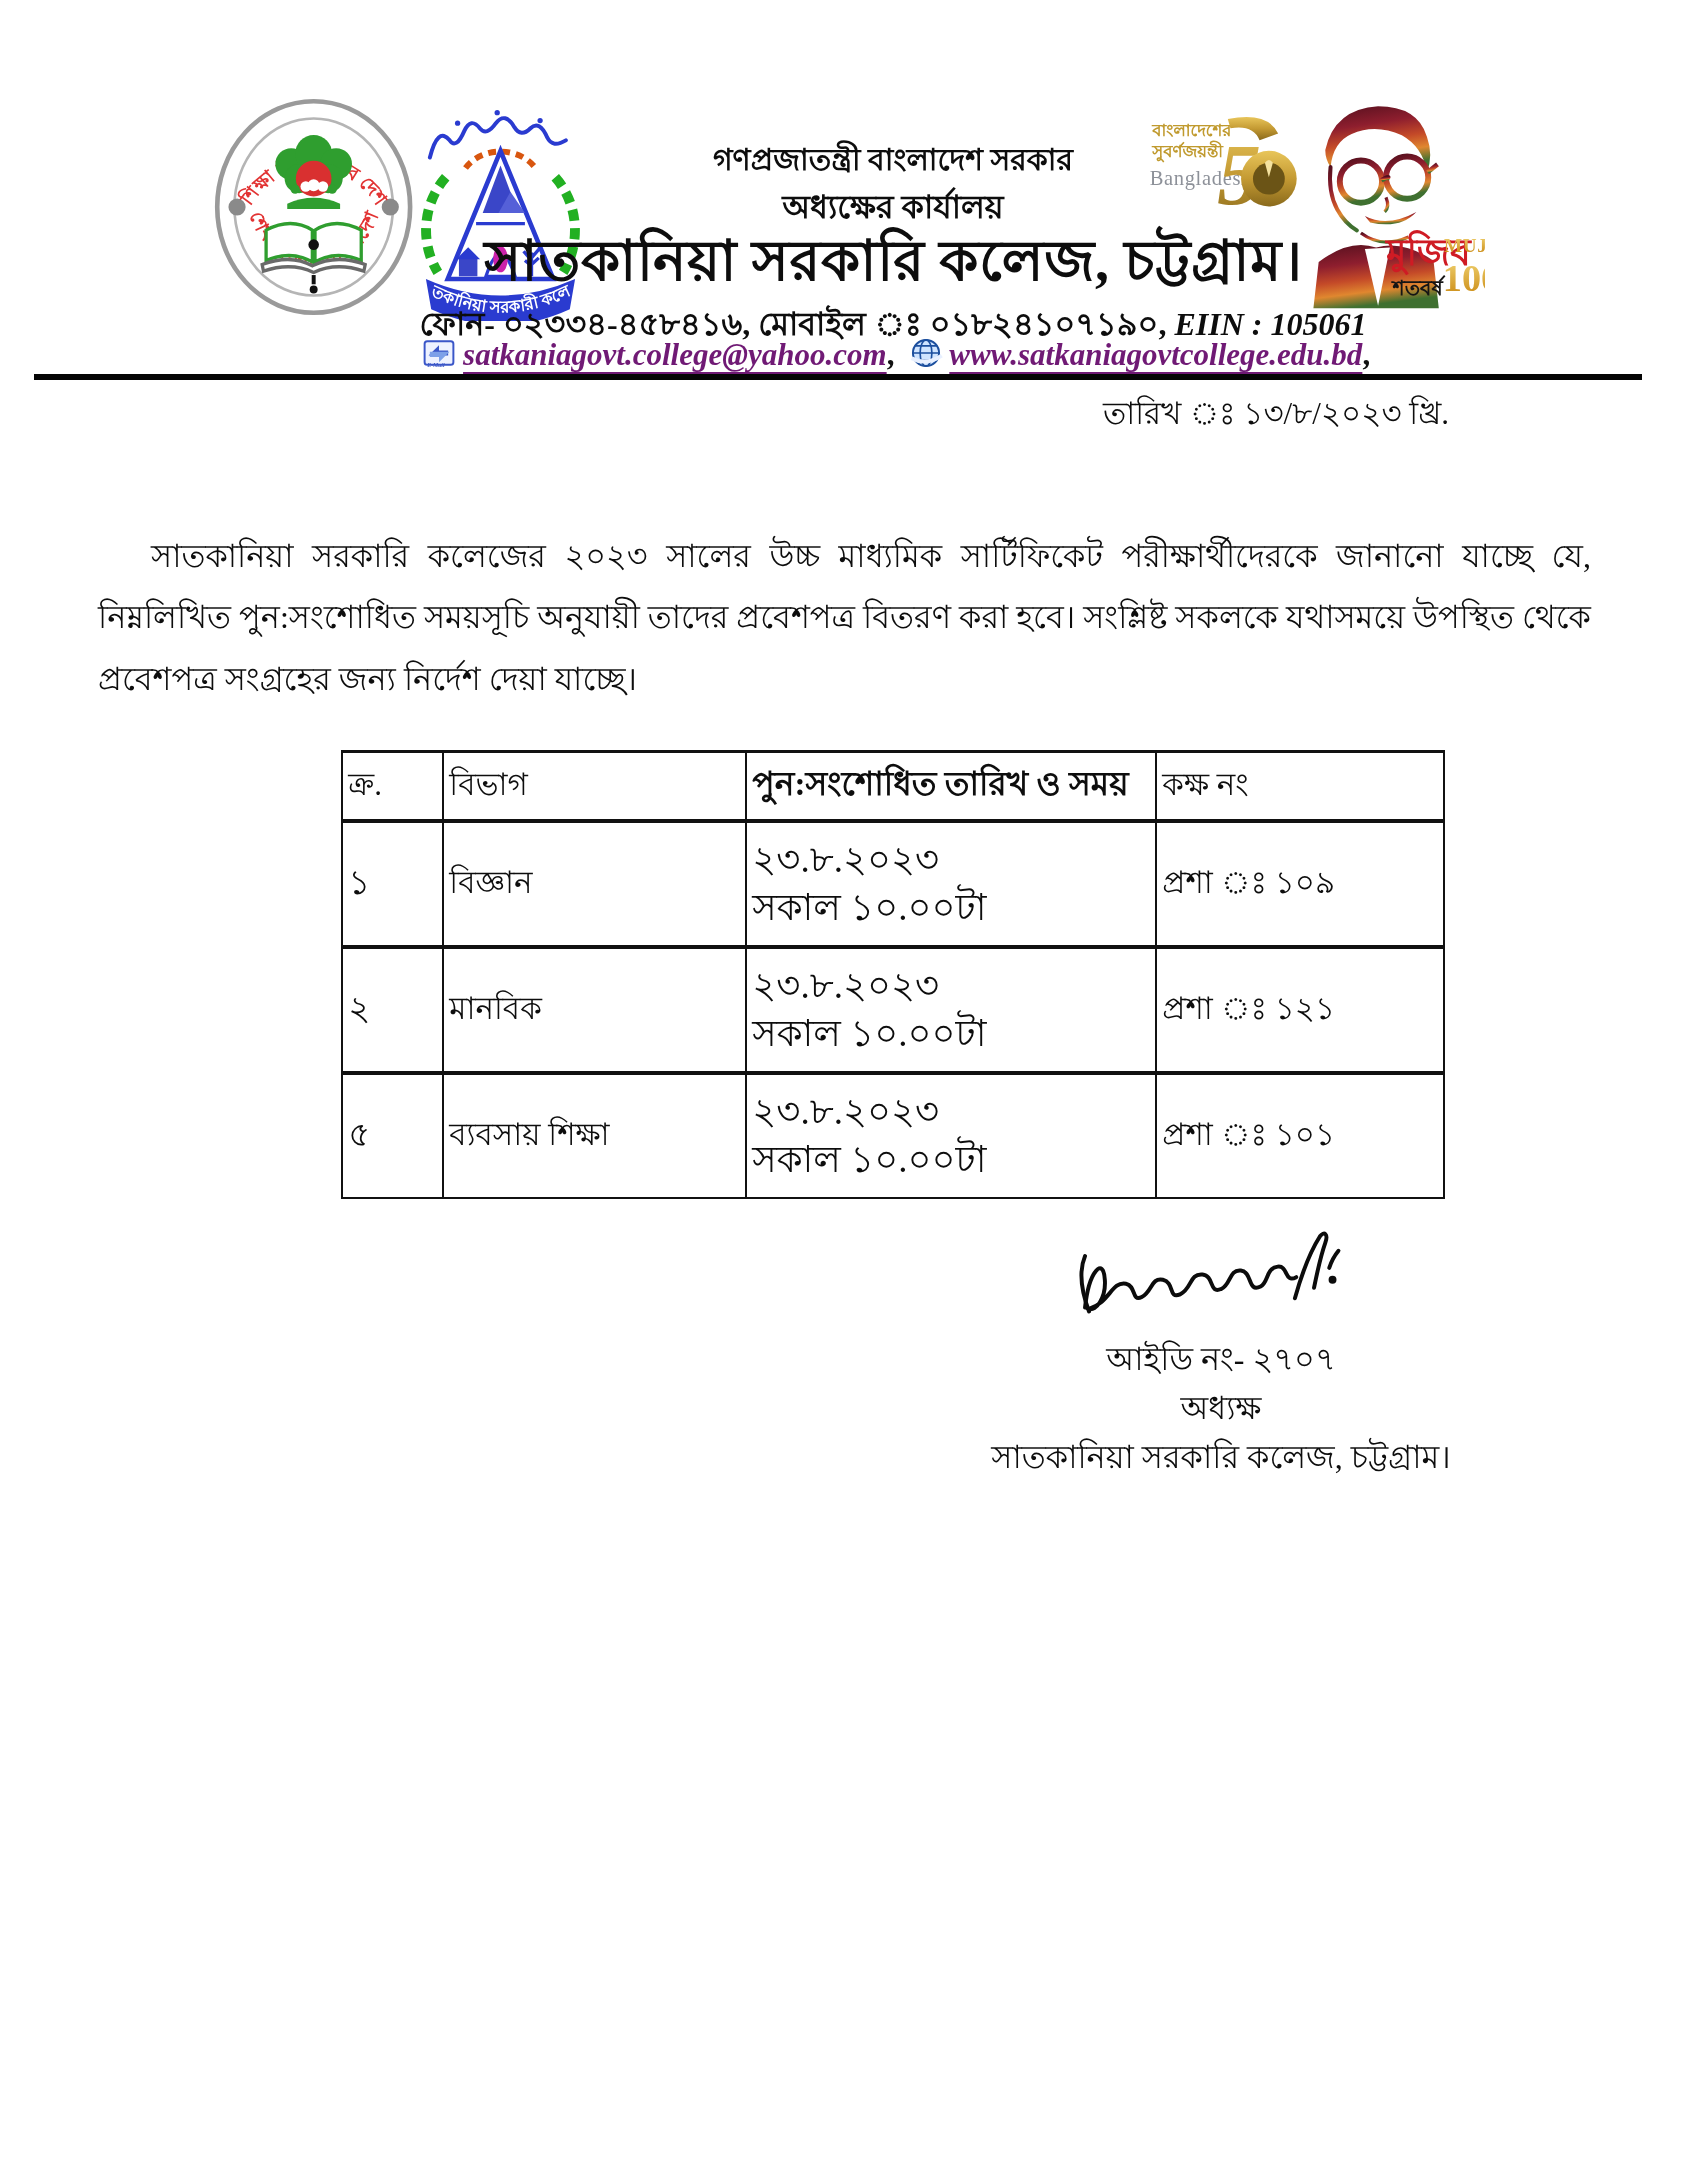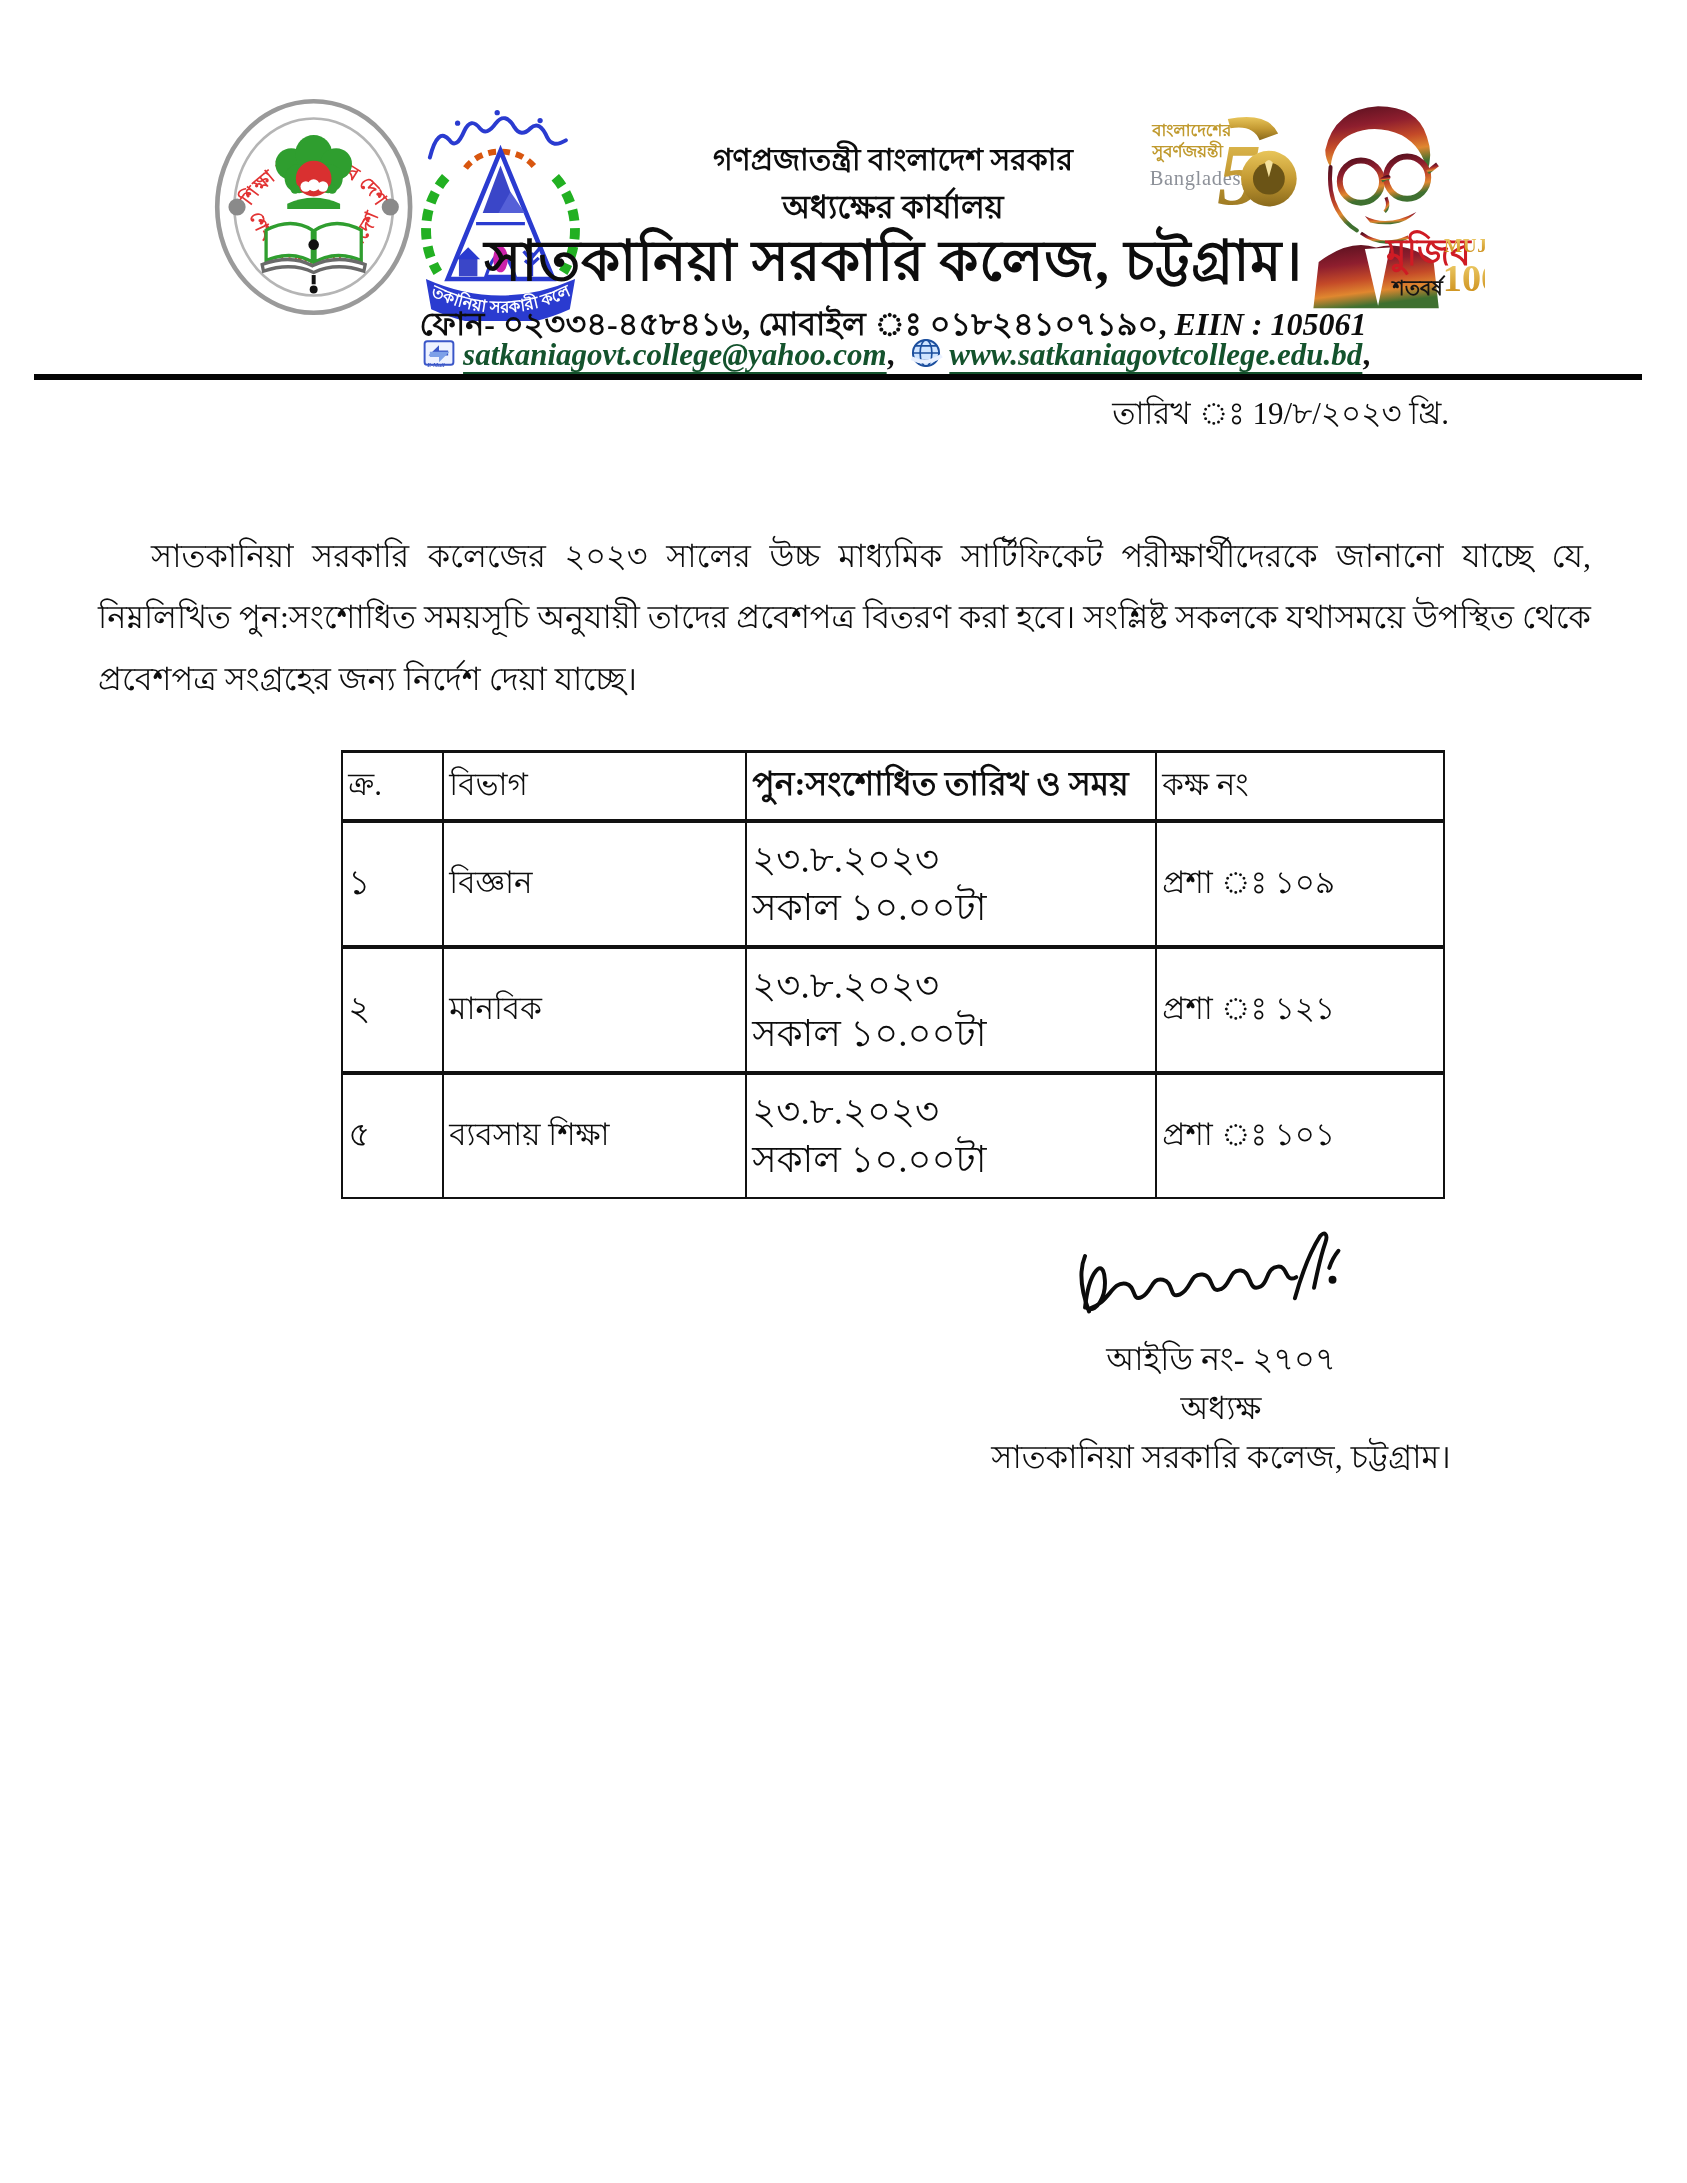--- a/index.html
+++ b/index.html
@@ -18,21 +18,21 @@
   
   .govt-line{left:463px;top:136px;width:860px;font-size:30px;font-weight:bold;}
   .office-line{left:463px;top:182px;width:860px;font-size:32px;font-weight:bold;}
   .college-name{left:364px;top:218px;width:1059px;font-size:56px;font-weight:bold;letter-spacing:0.7px;}
   .phone-line{left:215px;top:299px;width:1356px;font-size:32px;font-weight:bold;}
   .phone-line .eiin{font-style:italic;font-family:"Liberation Serif","DejaVu Serif",serif;}
   .email-line{
     left:215px;top:336px;width:1356px;font-size:31px;font-weight:bold;font-style:italic;
     color:#2433c0;
   }
-  .email-line a{color:#14532d;text-decoration:underline;text-underline-offset:6.6px;text-decoration-thickness:2.6px;}
+  .email-line a{color:#701a75;text-decoration:underline;text-underline-offset:6.6px;text-decoration-thickness:2.6px;}
   .email-line .sep{color:#111;font-style:normal;}
   .icon-inline{display:inline-block;vertical-align:-5.3px;margin:0 6.6px;}
 
   .rule{left:34px;top:374px;width:1608px;height:6px;background:#050505;}
 
   .date-line{left:781px;top:389px;width:668px;font-size:31px;text-align:right;}
 
   .notice-title{left:413px;top:442px;width:959px;font-size:41px;font-weight:bold;}
 
   .body-para{
@@ -228,21 +228,21 @@
     </svg><a href="#">satkaniagovt.college@yahoo.com</a><span class="sep">,</span>
     <svg class="icon-inline" width="34" height="34" viewBox="0 0 52 52">
       <circle cx="26" cy="26" r="20" fill="#cfe4ff" stroke="#1c4f9e" stroke-width="3"></circle>
       <ellipse cx="26" cy="26" rx="9" ry="20" fill="none" stroke="#1c4f9e" stroke-width="2.5"></ellipse>
       <path d="M6,26 L46,26 M9,15 L43,15 M9,37 L43,37" stroke="#1c4f9e" stroke-width="2.5" fill="none"></path>
       <path d="M4,34 Q26,46 50,30" stroke="#e8f0ff" stroke-width="6" fill="none"></path>
     </svg><a href="#">www.satkaniagovtcollege.edu.bd</a><span class="sep">,</span>
   </div>
 
   <div class="abs rule"></div>
-  <div class="abs date-line nowrap">তারিখ ঃ 19/৮/২০২৩ খ্রি.</div>
+  <div class="abs date-line nowrap">তারিখ ঃ ১৩/৮/২০২৩ খ্রি.</div>
 
   <div class="abs body-para">সাতকানিয়া সরকারি কলেজের ২০২৩ সালের উচ্চ মাধ্যমিক সার্টিফিকেট পরীক্ষার্থীদেরকে জানানো যাচ্ছে যে, নিম্নলিখিত পুন:সংশোধিত সময়সূচি অনুযায়ী তাদের প্রবেশপত্র বিতরণ করা হবে। সংশ্লিষ্ট সকলকে যথাসময়ে উপস্থিত থেকে প্রবেশপত্র সংগ্রহের জন্য নির্দেশ দেয়া যাচ্ছে।</div>
 
   <table class="sched">
     <colgroup>
       <col class="c-serial">
         <col class="c-dept">
         <col class="c-dt">
         <col class="c-room">
     </colgroup>

